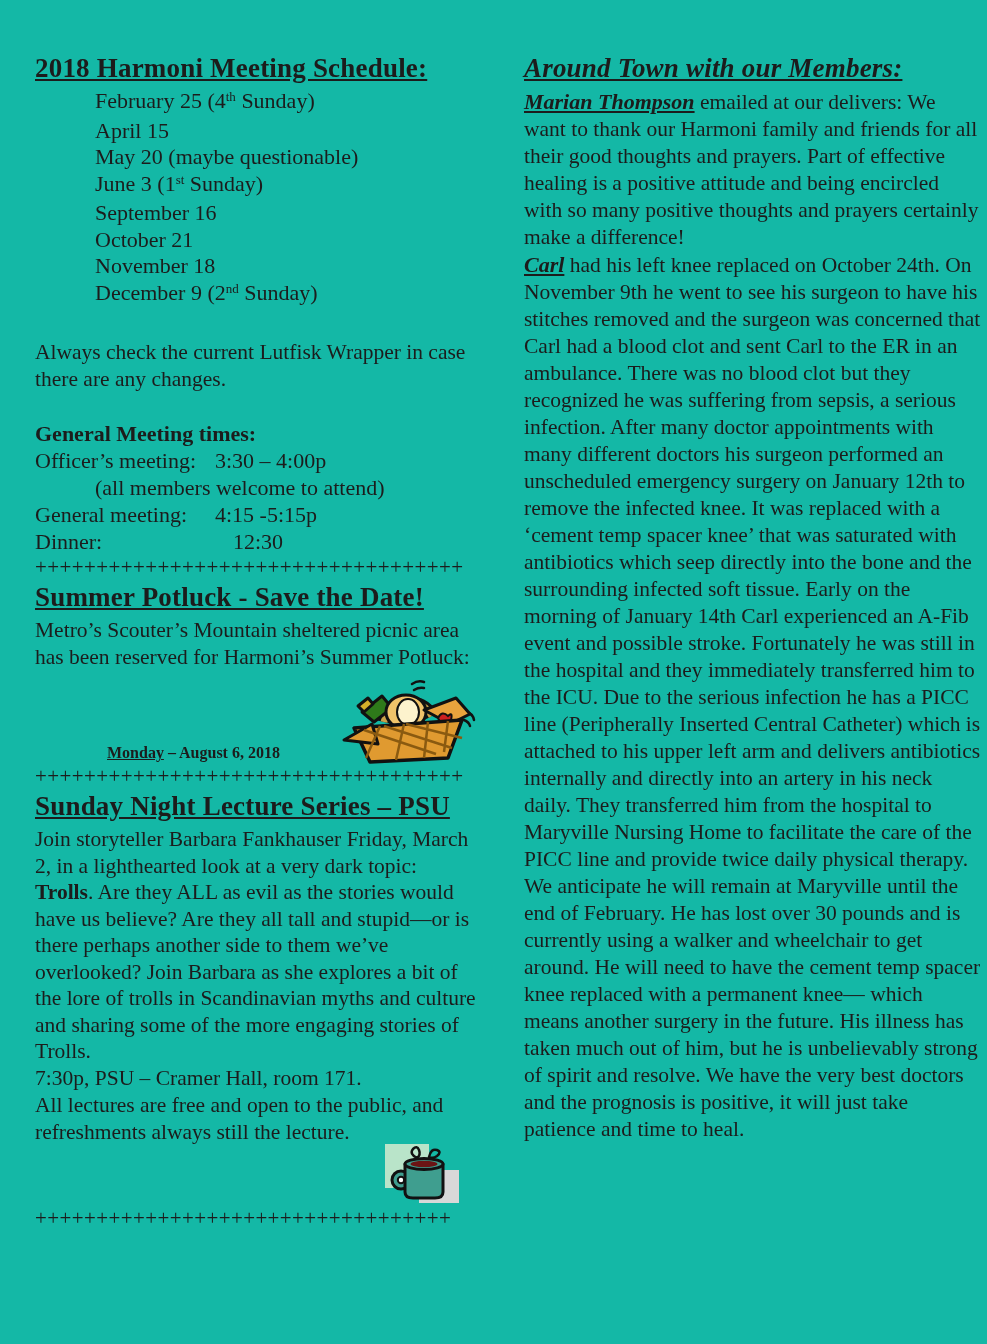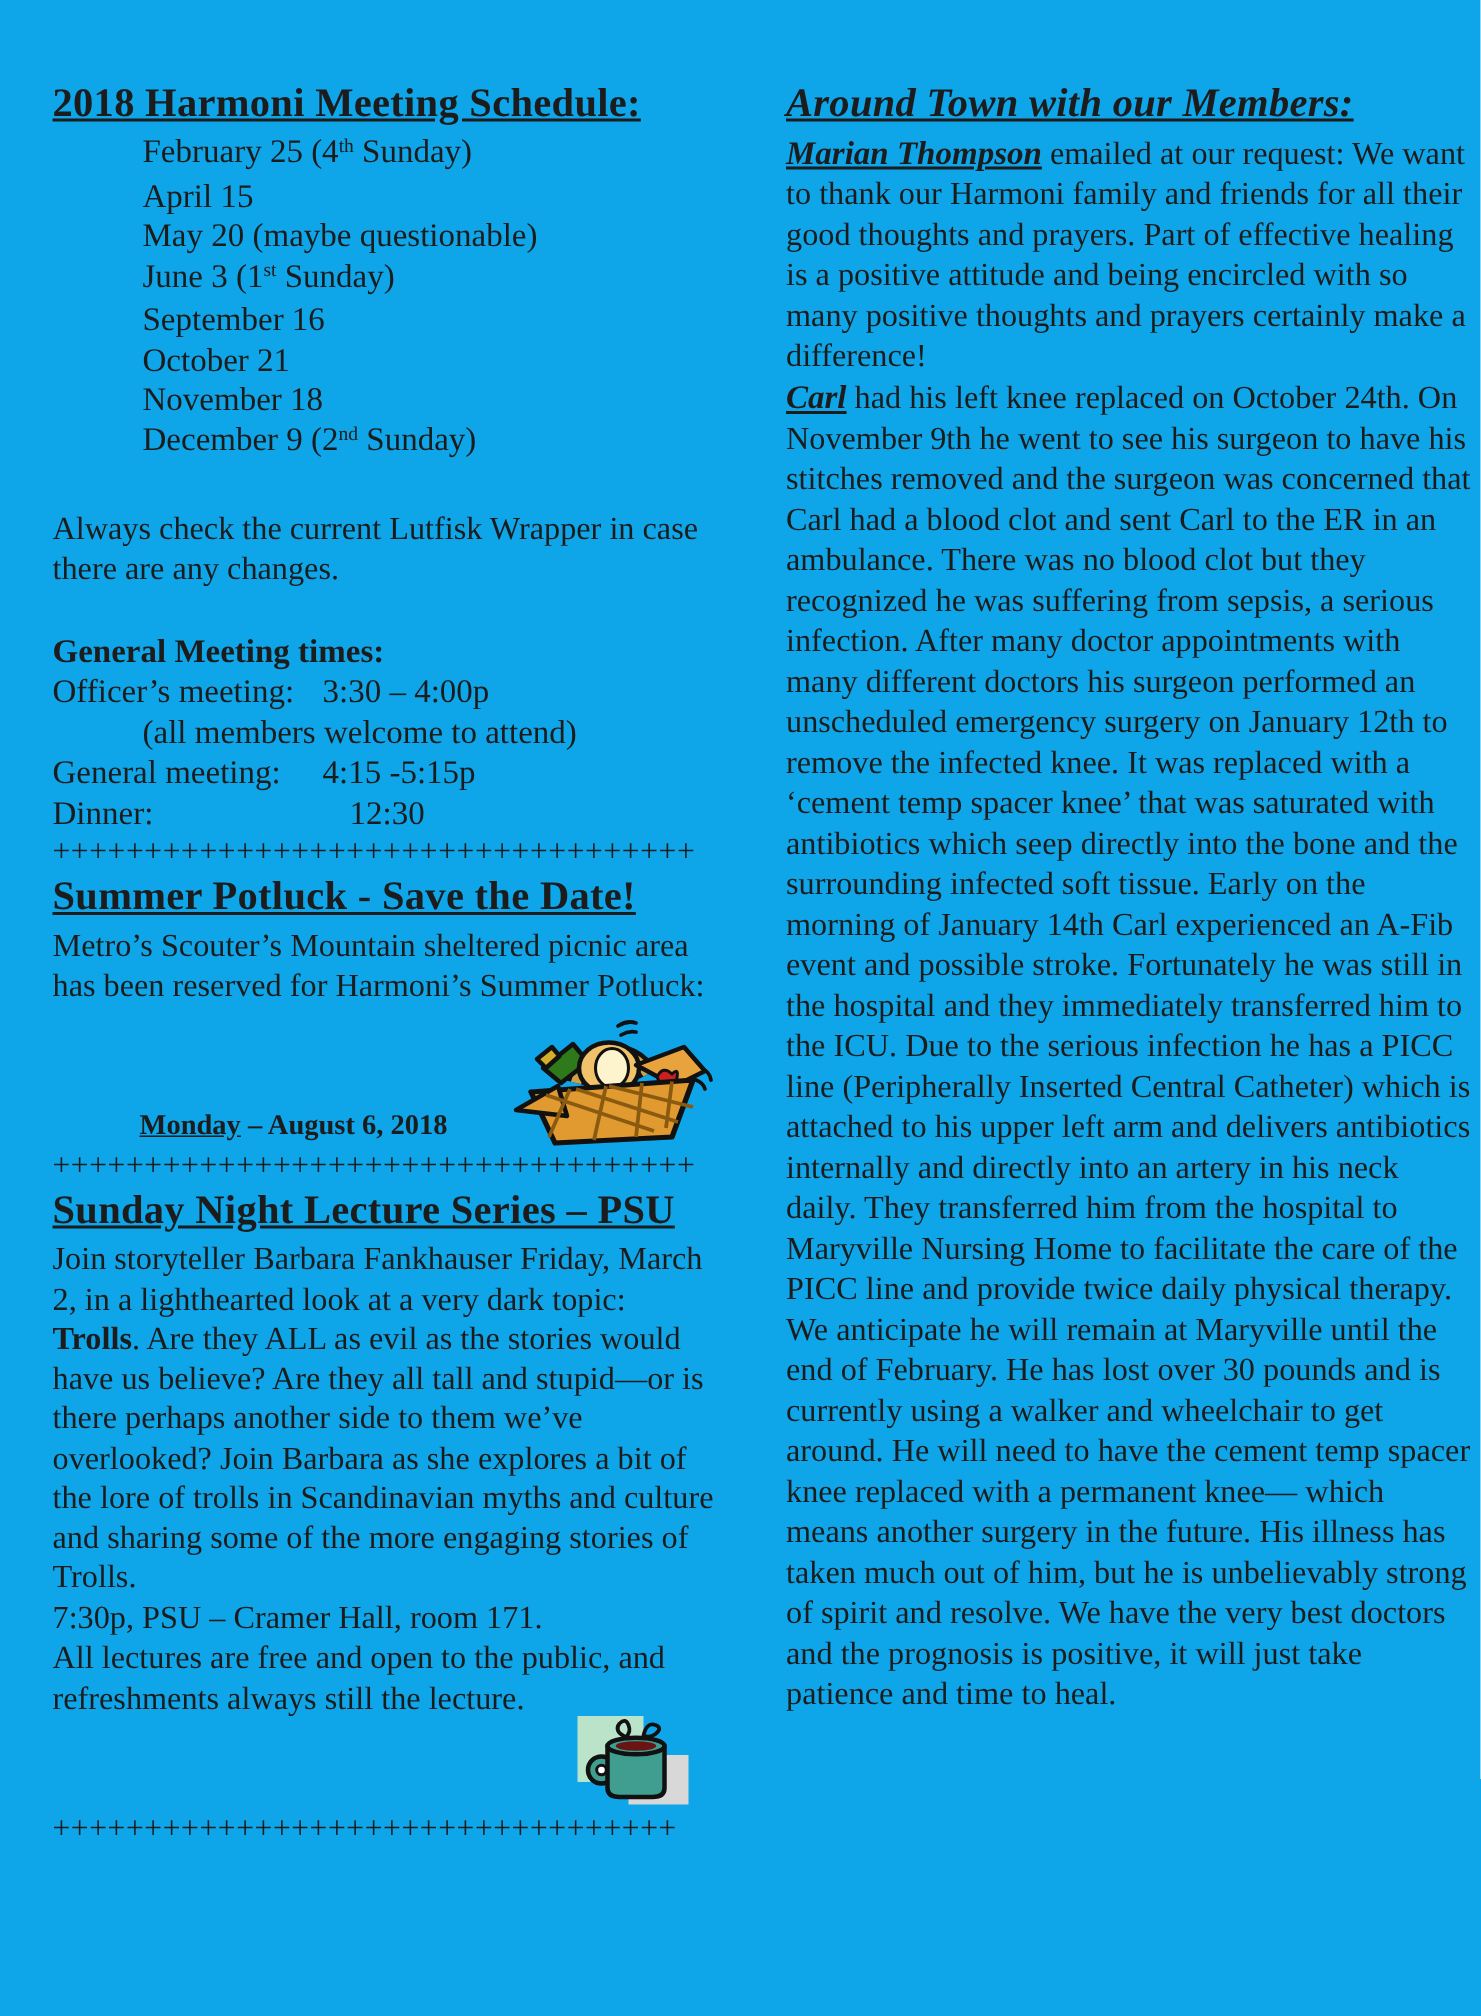--- a/index.html
+++ b/index.html
@@ -1,17 +1,17 @@
 <!DOCTYPE html>
 <html><head>
 <meta charset="utf-8">
 <style>
   html,body { margin:0; padding:0; background:#ffffff; }
   .page {
-    position:relative; width:987px; height:1344px; background:#0ea5e9;
+    position:relative; width:987px; height:1344px; background:#14b8a6;
     font-family:"Liberation Serif","DejaVu Serif",serif; color:#1c1c1c;
     overflow:hidden;
   }
   .col { position:absolute; top:52px; }
   .col-left  { left:35px;  width:441px; }
   .col-right { left:524px; width:458px; }
 
   .headline {
     font-size:27px; font-weight:bold; text-decoration:underline;
     margin:0 0 3px 0; line-height:33px; letter-spacing:.2px;
@@ -33,22 +33,22 @@
   .lbl-general { width:180px; }
   .lbl-dinner  { width:198px; }
   .attend-note { padding-left:60px; }
 
   .divider { font-size:21px; line-height:25px; white-space:nowrap; letter-spacing:.4px; }
 
   .potluck-title, .lecture-title { margin-top:1px; }
 
   .date-block { position:relative; height:94px; }
   .monday-line {
-    position:absolute; left:58px; bottom:2px;
-    font-size:19px; font-weight:bold; white-space:nowrap;
+    position:absolute; left:72px; bottom:2px;
+    font-size:16px; font-weight:bold; white-space:nowrap;
   }
   .monday-underline { text-decoration:underline; }
   .basket-wrap { position:absolute; right:0px; bottom:-2px; width:136px; height:88px; }
 
   .lecture-para .bold { font-weight:bold;text-align:center; }
   .lecture-line { font-size:21.5px; line-height:27px; }
 
   .mug-block { position:relative; height:60px; }
   .mug-wrap { position:absolute; left:348px; top:-6px; width:78px; height:66px; }
 
@@ -151,19 +151,19 @@
     </div>
 
     <div class="divider">++++++++++++++++++++++++++++++++++</div>
 
   </div>
 
   <div class="col col-right">
 
     <h1 class="headline italic">Around Town with our Members:</h1>
 
-    <p class="body-text rc-para"><span class="name-lead">Marian Thompson</span><span> emailed at our request:</span> <span>We want to thank our Harmoni family and friends for all their good thoughts and prayers. Part of effective healing is a positive attitude and being encircled with so many positive thoughts and prayers certainly make a difference!</span></p>
+    <p class="body-text rc-para"><span class="name-lead">Marian Thompson</span><span> emailed at our delivers:</span> <span>We want to thank our Harmoni family and friends for all their good thoughts and prayers. Part of effective healing is a positive attitude and being encircled with so many positive thoughts and prayers certainly make a difference!</span></p>
 
     <p class="body-text rc-para"><span class="name-lead">Carl</span><span>  had his left knee replaced on October 24th. On November 9th he went to see his surgeon to have his stitches removed and the surgeon was concerned that Carl had a blood clot and sent Carl to the ER in an ambulance. There was no blood clot but they recognized he was suffering from sepsis, a serious infection. After many doctor appointments with many different doctors his surgeon performed an unscheduled emergency surgery on January 12th to remove the infected knee.  It was replaced with a ‘cement temp spacer knee’ that was saturated with antibiotics which seep directly into the bone and the surrounding infected soft tissue. Early on the morning of January 14th Carl experienced an A-Fib event and possible stroke. Fortunately he was still in the hospital and they immediately transferred him to the ICU.  Due to the serious infection he has a PICC line (Peripherally Inserted Central Catheter) which is attached to his upper left arm and delivers antibiotics internally and directly into an artery in his neck daily. They transferred him from the hospital to Maryville Nursing Home to facilitate the care of the PICC line and provide twice daily physical therapy.  We anticipate he will remain at Maryville until the end of February. He has lost over 30 pounds and is currently using a walker and wheelchair to get around. He will need to have the cement temp spacer knee replaced with a permanent knee— which means another surgery in the future. His illness has taken much out of him, but he is unbelievably strong of spirit and resolve. We have the very best doctors and the prognosis is positive, it will just take patience and time to heal.</span></p>
 
   </div>
 
 </div>
 
 </body></html>

